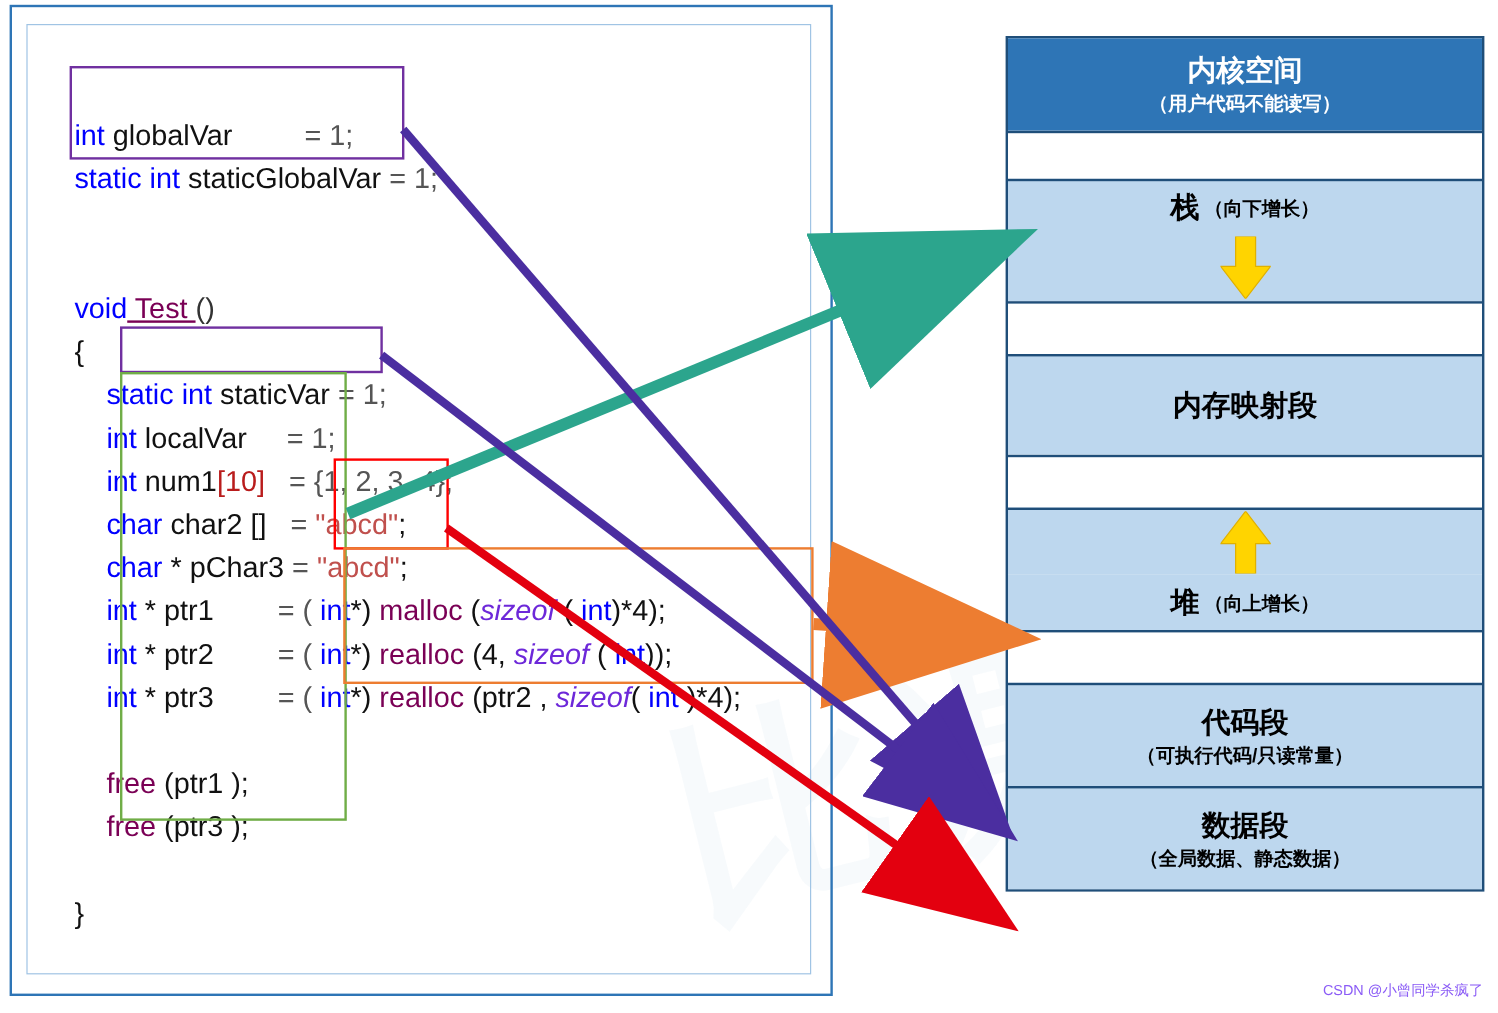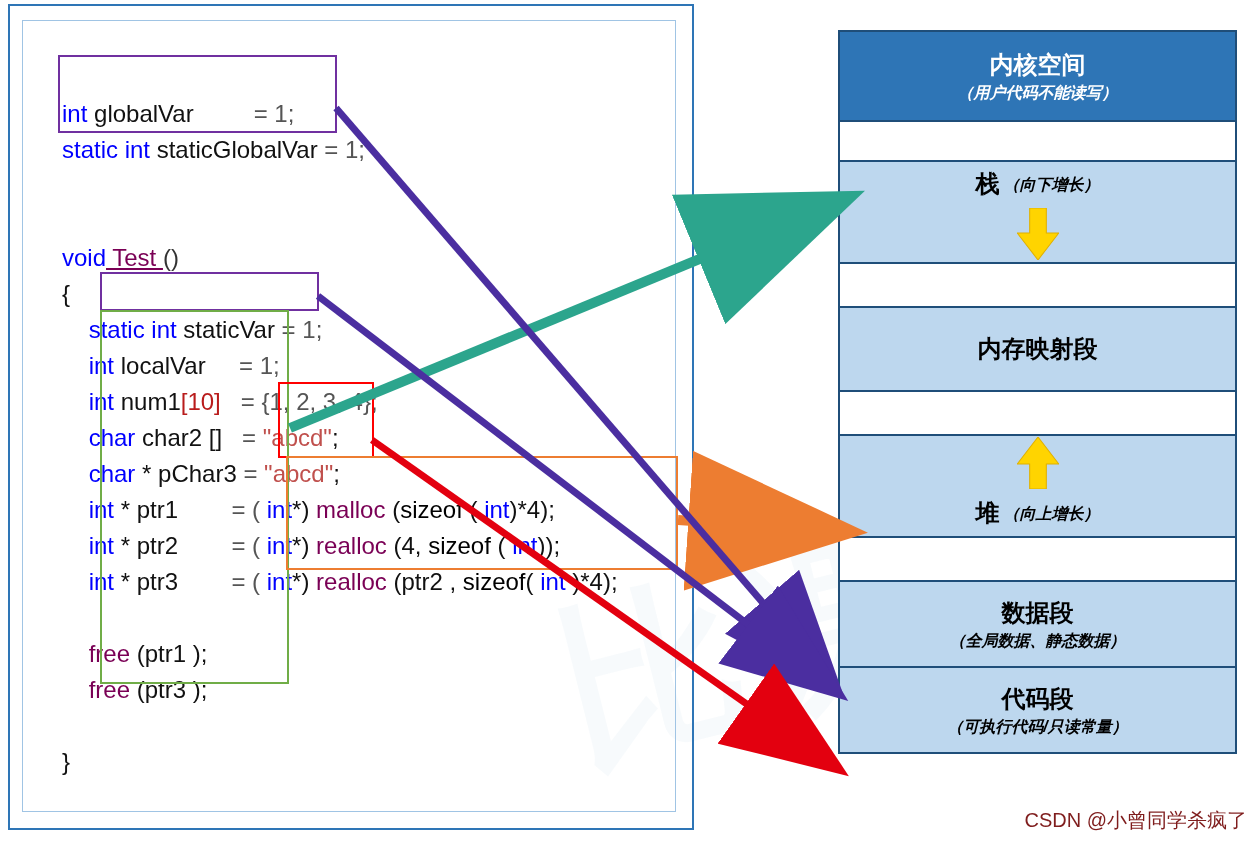--- a/index.html
+++ b/index.html
@@ -7,37 +7,37 @@
   .outer-box{position:absolute;left:8px;top:4px;width:682px;height:822px;border:2px solid #2e75b6;}
   .inner-box{position:absolute;left:22px;top:20px;width:652px;height:790px;border:1px solid #a0c4e4;}
   .code{position:absolute;left:62px;top:60px;font-size:24px;line-height:36px;white-space:pre;color:#111;}
   .kw{color:#0000ff;}
   .fn{color:#7a0055;text-decoration:underline;}
   .lit{color:#555;}
   .paren{color:#333;}
   .num{color:#b91c1c;}
   .str{color:#c0504d;}
   .mem{color:#7a0055;}
-  .szf{color:#000000;}
+  .szf{color:#6d28d9;font-style:italic;}
   .purple-box{position:absolute;border:2px solid #7030a0;}
   .green-box{position:absolute;border:2px solid #70ad47;}
   .red-box{position:absolute;border:2px solid #ff0000;}
   .orange-box{position:absolute;border:2px solid #ed7d31;}
   .memtable{position:absolute;left:838px;top:30px;width:395px;border:2px solid #1f4e79;}
   .row{border-top:2px solid #1f4e79;display:flex;align-items:center;justify-content:center;flex-direction:column;box-sizing:border-box;position:relative;}
   .row:first-child{border-top:none;}
   .row .title{font-size:24px;font-weight:bold;color:#000;}
-  .row .sub{font-size:16px;font-weight:bold;color:#000;margin-top:2px;font-style:italic;}
+  .row .sub{font-size:16px;font-weight:bold;color:#000;margin-top:2px;}
   .row.inline .title{display:inline;}
   .row.inline .sub{display:inline;font-size:16px;margin-left:4px;text-align:center;}
   .bg-dark{background:#2e75b6;color:#fff;}
   .bg-dark .title,.bg-dark .sub{color:#fff;}
   .bg-light{background:#bdd7ee;}
   .bg-white{background:#fff;}
-  .watermark{position:absolute;right:1px;bottom:10px;font-size:20px;color:#7f1d1d;}
+  .watermark{position:absolute;right:12px;bottom:10px;font-size:12px;color:#8b5cf6;}
   .wm-bg{position:absolute;left:560px;top:530px;font-size:180px;font-weight:bold;color:rgba(200,220,235,0.15);transform:rotate(-14deg);pointer-events:none;user-select:none;letter-spacing:10px;}
   svg.arrows{position:absolute;left:0;top:0;width:1248px;height:844px;pointer-events:none;}
   .yarrow{width:42px;height:52px;}
 </style>
 </head>
 <body>
 
 <div class="stage">
 
   <div class="wm-bg">比课</div>
@@ -67,21 +67,21 @@
 <span>}</span>
   </div>
 
   <div class="purple-box" style="left:58px;top:55px;width:275px;height:74px;"></div>
   <div class="purple-box" style="left:100px;top:272px;width:215px;height:35px;"></div>
   <div class="green-box" style="left:100px;top:310px;width:185px;height:370px;"></div>
   <div class="red-box" style="left:278px;top:382px;width:92px;height:72px;"></div>
   <div class="orange-box" style="left:286px;top:456px;width:388px;height:110px;"></div>
 
   <div class="memtable">
-    <div class="row bg-dark" style="height:88px;">
+    <div class="row bg-dark" style="height:77px;">
       <div class="title">内核空间</div>
       <div class="sub">（用户代码不能读写）</div>
     </div>
     <div class="row bg-white" style="height:40px;"></div>
     <div class="row bg-light inline" style="height:46px;flex-direction:row;">
       <span class="title">栈</span>
       <span class="sub">（向下增长）</span>
     </div>
     <div class="row bg-light" style="height:56px;border-top:none;">
       <svg class="yarrow" viewBox="0 0 40 50">
@@ -97,26 +97,26 @@
       <svg class="yarrow" viewBox="0 0 40 50">
           <path d="M20 0 L40 26 H28 V50 H12 V26 H0 Z" fill="#ffd400" stroke="#e0b000" stroke-width="1"></path>
         </svg>
     </div>
     <div class="row bg-light inline" style="height:46px;flex-direction:row;border-top:none;">
       <span class="title">堆</span>
       <span class="sub">（向上增长）</span>
     </div>
     <div class="row bg-white" style="height:44px;"></div>
     <div class="row bg-light" style="height:86px;">
+      <div class="title">代码段</div>
+      <div class="sub">（可执行代码/只读常量）</div>
+    </div>
+    <div class="row bg-light" style="height:86px;">
       <div class="title">数据段</div>
       <div class="sub">（全局数据、静态数据）</div>
-    </div>
-    <div class="row bg-light" style="height:86px;">
-      <div class="title">代码段</div>
-      <div class="sub">（可执行代码/只读常量）</div>
     </div>
   </div>
 
   <svg class="arrows">
     <defs>
       <marker id="ah-green" markerWidth="18" markerHeight="14" refX="14" refY="7" orient="auto">
           <path d="M0,0 L18,7 L0,14 Z" fill="#2ca58d"></path>
         </marker>
       <marker id="ah-orange" markerWidth="18" markerHeight="14" refX="14" refY="7" orient="auto">
           <path d="M0,0 L18,7 L0,14 Z" fill="#ed7d31"></path>

